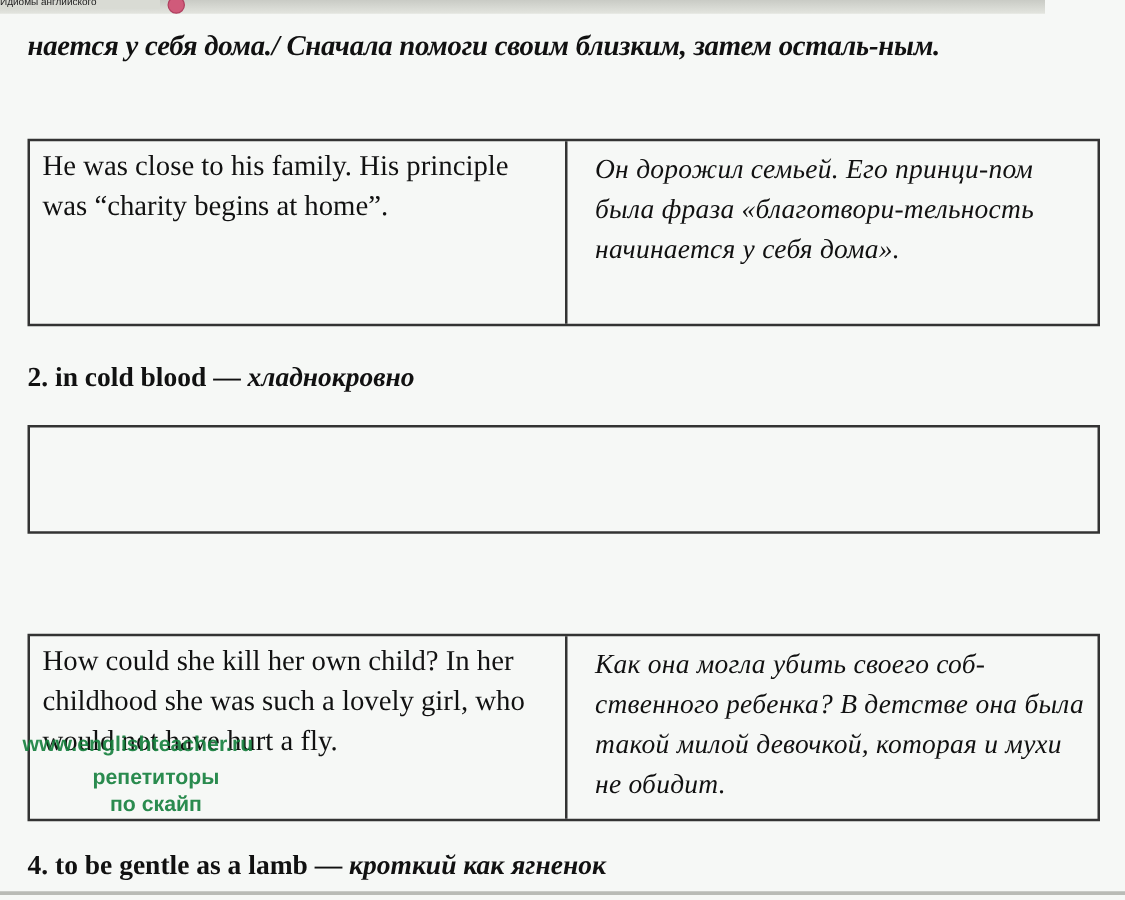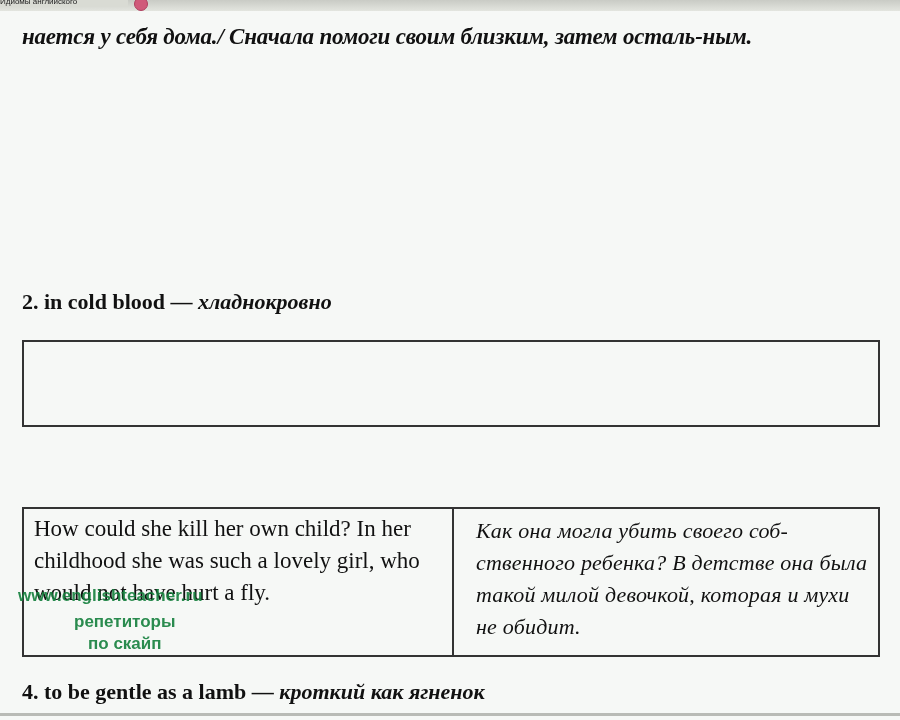--- a/index.html
+++ b/index.html
@@ -3,21 +3,21 @@
 <meta charset="utf-8">
 <style>
   html, body { margin: 0; padding: 0; }
   body {
     width: 900px; height: 720px; overflow: hidden; position: relative;
     background: #f6f8f6;
     font-family: "Liberation Serif", "DejaVu Serif", serif;
     color: #111;
   }
   .topstrip {
-    position: absolute; left: 0; top: 0; width: 900px; height: 11px;
+    position: absolute; left: 0; top: 0; width: 836px; height: 11px;
     background: linear-gradient(to bottom, #c9cbc5, #e3e5df);
   }
   .topstrip .tabtext {
     position: absolute; left: 0; top: -3px; height: 10px; width: 128px;
     font-family: "Liberation Sans", sans-serif; font-size: 8px; color: #222;
     overflow: hidden; white-space: nowrap; background: #d9dbd4;
   }
   .topstrip .dot {
     position: absolute; left: 134px; top: -3px; width: 12px; height: 12px;
     border-radius: 50%; background: #d05a7a; border: 1px solid #b04060;
@@ -62,20 +62,24 @@
 
 <div class="topstrip">
   <div class="tabtext">Идиомы английского</div>
   <div class="dot"></div>
 </div>
 
 <div class="page">
 
   <div class="intro">нается у себя дома./ Сначала помоги своим близким, затем осталь-ным.</div>
 
+  <div class="box" style="top:111px; height:150px;">
+    <div class="en">He was close to his family. His principle was “charity begins at home”.</div>
+    <div class="ru">Он дорожил семьей. Его принци-пом была фраза «благотвори-тельность начинается у себя дома».</div>
+  </div>
 
   <div class="heading" style="top:287px;">
     <span>2.</span>
     <span>in cold blood</span>
     <span>—</span>
     <span class="ru-t">хладнокровно</span>
   </div>
 
   <div class="box" style="top:340px; height:87px;">
   </div>

